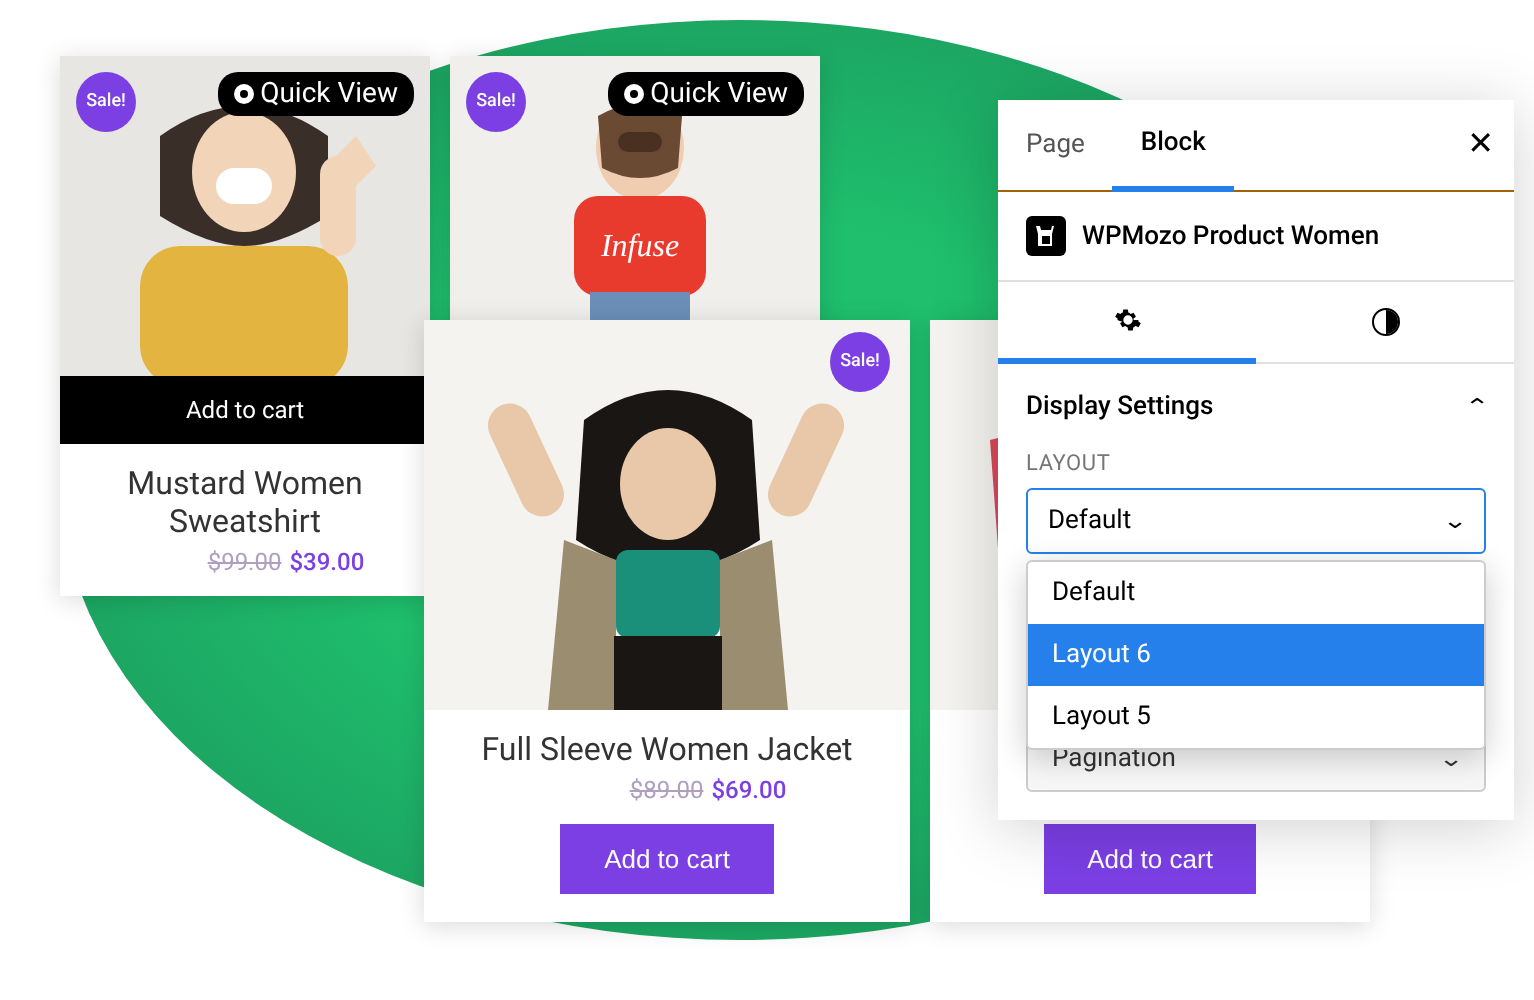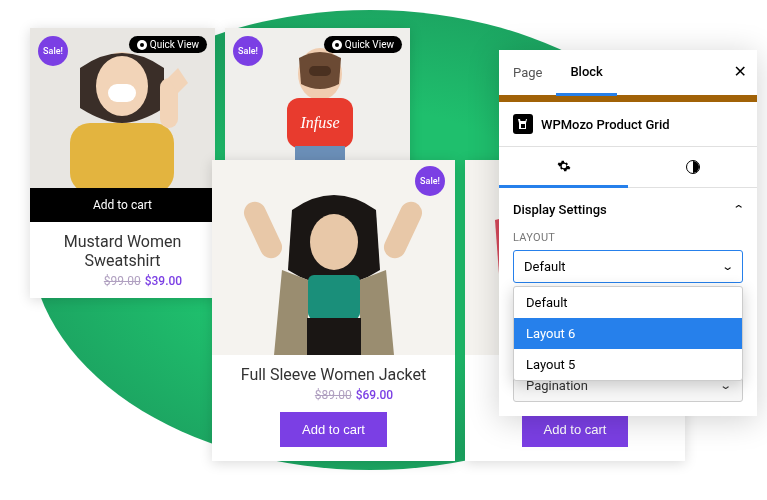--- a/index.html
+++ b/index.html
@@ -51,21 +51,21 @@
   border-radius: 50%;
   width: 30px; height: 30px;
   display: flex; align-items: center; justify-content: center;
 }
 .card3 .sale-badge { left: auto; right: 10px; top: 6px; }
 .quickview {
   position: absolute;
   top: 8px; right: 8px;
   background: #000;
   color: #fff;
-  font-size: 10px;
+  font-size: 14px;
   padding: 3px 8px;
   border-radius: 10px;
   display: flex; align-items: center; gap: 3px;
 }
 .eye-icon { width: 10px; height: 10px; border-radius: 50%; background: #fff; display: inline-block; position: relative; }
 .eye-icon::after { content:''; position:absolute; top:3px; left:3px; width:4px; height:4px; background:#000; border-radius:50%; }
 .black-bar {
   background: #000;
   color: #fff;
   font-size: 12px;
@@ -88,21 +88,21 @@
 
 .panel {
   position: absolute;
   top: 50px; right: 10px;
   width: 258px;
   background: #fff;
   box-shadow: 0 4px 30px rgba(0,0,0,0.18);
   z-index: 10;
   font-size: 13px;
 }
-.panel-tabs { display: flex; align-items: center; border-bottom: 7px solid #a16207; position: relative; }
+.panel-tabs { display: flex; align-items: center; border-bottom: 1px solid #a16207; position: relative; }
 .panel-tab { padding: 14px 14px; cursor: pointer; color: #555; font-size: 13px; }
 .panel-tab.active { color: #000; font-weight: 500; border-bottom: 3px solid #2680eb; margin-bottom: -1px; }
 .panel-close { position: absolute; right: 10px; top: 12px; cursor: pointer; font-size: 16px; }
 .panel-block-header { display: flex; align-items: center; gap: 8px; padding: 12px 14px; font-weight: 500; border-bottom: 1px solid #e0e0e0; }
 .block-icon { width: 20px; height: 20px; background: #000; border-radius: 3px; display:flex; align-items:center; justify-content:center; }
 .block-icon svg { width: 12px; height: 12px; }
 .panel-subtabs { display: flex; padding: 0 0 0 0; border-bottom: 1px solid #e0e0e0; }
 .subtab { flex: 1; text-align: center; padding: 12px 0; cursor: pointer; display:flex; align-items:center; justify-content:center; }
 .subtab.active { border-bottom: 3px solid #2680eb; margin-bottom:-1px; }
 .section-head { display:flex; justify-content: space-between; align-items:center; padding: 14px 14px; font-weight: 500; cursor:pointer;gap:24px; }
@@ -224,21 +224,21 @@
     <div class="panel-tab">Page</div>
     <div class="panel-tab active">Block</div>
     <div class="panel-close">✕</div>
   </div>
   <div class="panel-block-header">
     <span class="block-icon">
       <svg viewBox="0 0 24 24" fill="#fff">
           <path d="M6 2l1 4h10l1-4h2l-2 8v12H4V10L2 2h4zm2 10v8h8v-8H8z"></path>
         </svg>
     </span>
-    <span>WPMozo Product Grid</span>
+    <span>WPMozo Product Women</span>
   </div>
   <div class="panel-subtabs">
     <div class="subtab active">
       <svg class="gear-icon" viewBox="0 0 24 24" fill="#000">
           <path d="M12 8a4 4 0 100 8 4 4 0 000-8zm9 4a7 7 0 01-.1 1.2l2.1 1.6-2 3.4-2.5-1a7 7 0 01-2 1.2l-.4 2.6h-4l-.4-2.6a7 7 0 01-2-1.2l-2.5 1-2-3.4 2.1-1.6A7 7 0 013 12a7 7 0 01.1-1.2L1 9.2l2-3.4 2.5 1a7 7 0 012-1.2L7.9 3h4l.4 2.6a7 7 0 012 1.2l2.5-1 2 3.4-2.1 1.6c.1.4.1.8.1 1.2z"></path>
         </svg>
     </div>
     <div class="subtab">
       <span class="contrast-icon"></span>
     </div>

